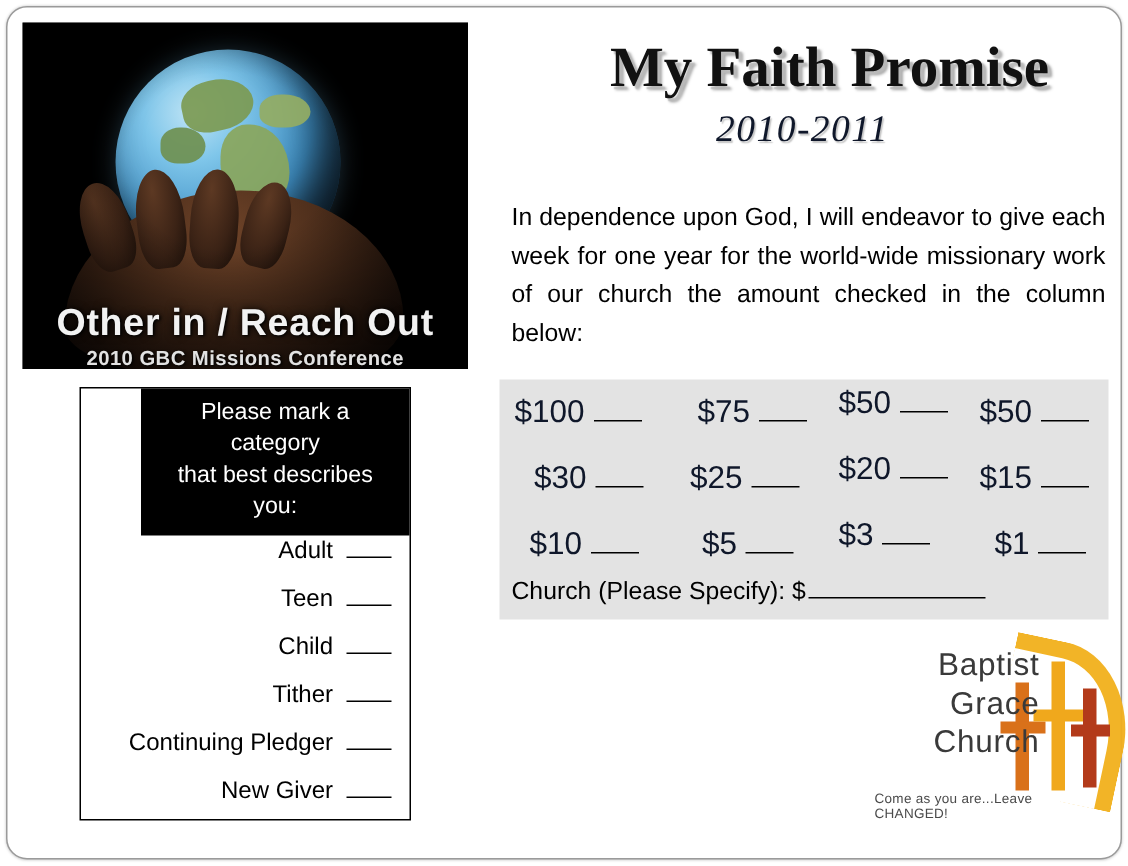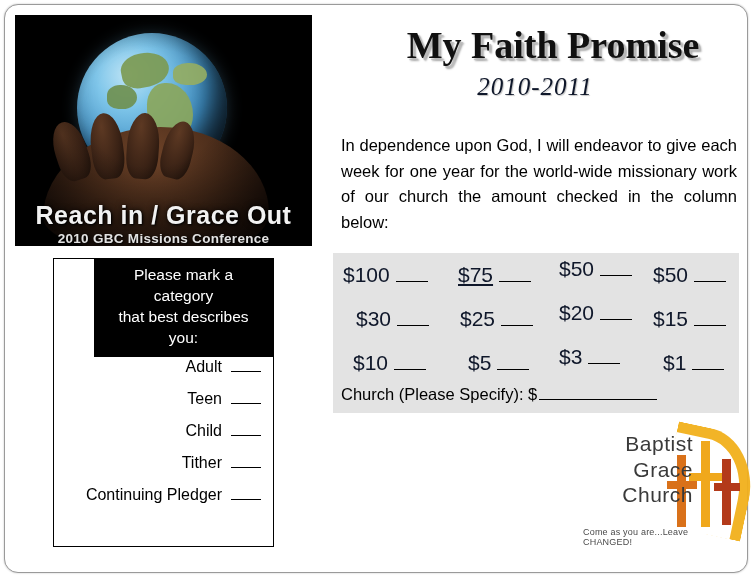--- a/index.html
+++ b/index.html
@@ -296,21 +296,21 @@
       <div class="landmass" id="l4"></div>
       <div class="landmass" id="l5"></div>
       <div class="landmass" id="l6"></div>
     </div>
     <div id="hand"></div>
     <div class="finger" id="f1"></div>
     <div class="finger" id="f2"></div>
     <div class="finger" id="f3"></div>
     <div class="finger" id="f4"></div>
     <div id="photo-vignette"></div>
-    <div id="photo-title">Reach in / Grace Out</div>
+    <div id="photo-title">Other in / Reach Out</div>
     <div id="photo-sub">2010 GBC Missions Conference</div>
   </div>
 
   <div id="category-box">
     <div id="category-header">
       <div>Please mark a category</div>
       <div>that best describes you:</div>
     </div>
 
     <div class="cat-row">
@@ -326,31 +326,35 @@
       <span class="cat-blank"></span>
     </div>
     <div class="cat-row">
       <span class="cat-label">Tither</span>
       <span class="cat-blank"></span>
     </div>
     <div class="cat-row">
       <span class="cat-label">Continuing Pledger</span>
       <span class="cat-blank"></span>
     </div>
+    <div class="cat-row">
+      <span class="cat-label">New Giver</span>
+      <span class="cat-blank"></span>
+    </div>
   </div>
 
   <div id="title">My Faith Promise</div>
   <div id="subtitle">2010-2011</div>
 
   <div id="pledge-text">In dependence upon God, I will endeavor to give each week for one year for the world-wide missionary work of our church the amount checked in the column below:</div>
 
   <div id="amount-box">
     <div class="amt-row">
       <span class="amt" style="left:10px; top:10px;"><span>$100</span><span class="blank"></span></span>
-      <span class="amt" style="left:125px; top:10px;text-decoration:underline;"><span>$75</span><span class="blank"></span></span>
+      <span class="amt" style="left:132px; top:10px;"><span>$75</span><span class="blank"></span></span>
       <span class="amt" style="left:226px; top:4px;"><span>$50</span><span class="blank"></span></span>
       <span class="amt" style="left:320px; top:10px;"><span>$50</span><span class="blank"></span></span>
     </div>
     <div class="amt-row">
       <span class="amt" style="left:23px; top:20px;"><span>$30</span><span class="blank"></span></span>
       <span class="amt" style="left:127px; top:20px;"><span>$25</span><span class="blank"></span></span>
       <span class="amt" style="left:226px; top:14px;"><span>$20</span><span class="blank"></span></span>
       <span class="amt" style="left:320px; top:20px;"><span>$15</span><span class="blank"></span></span>
     </div>
     <div class="amt-row">

